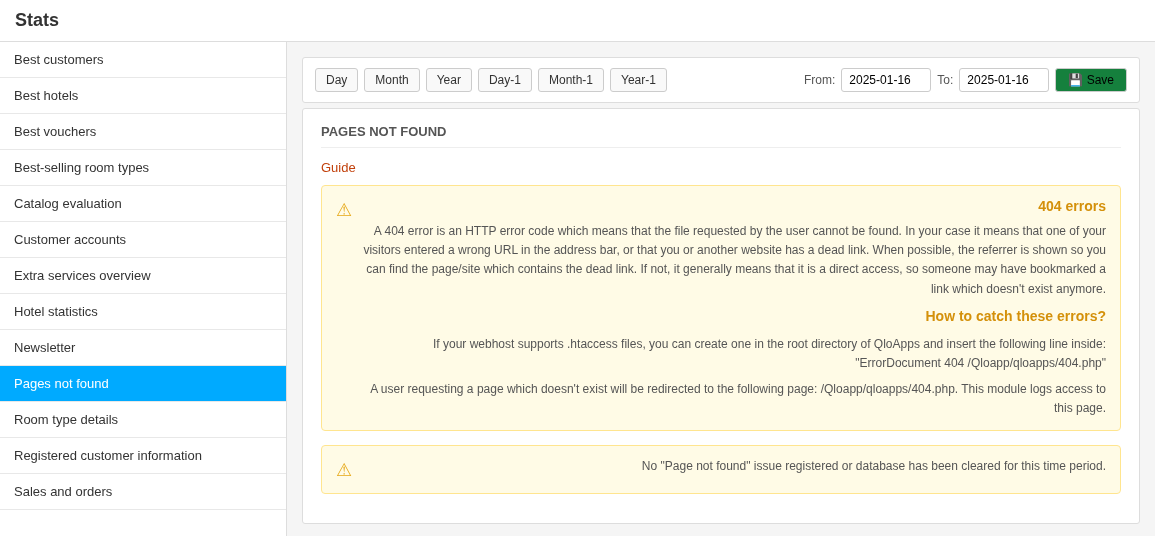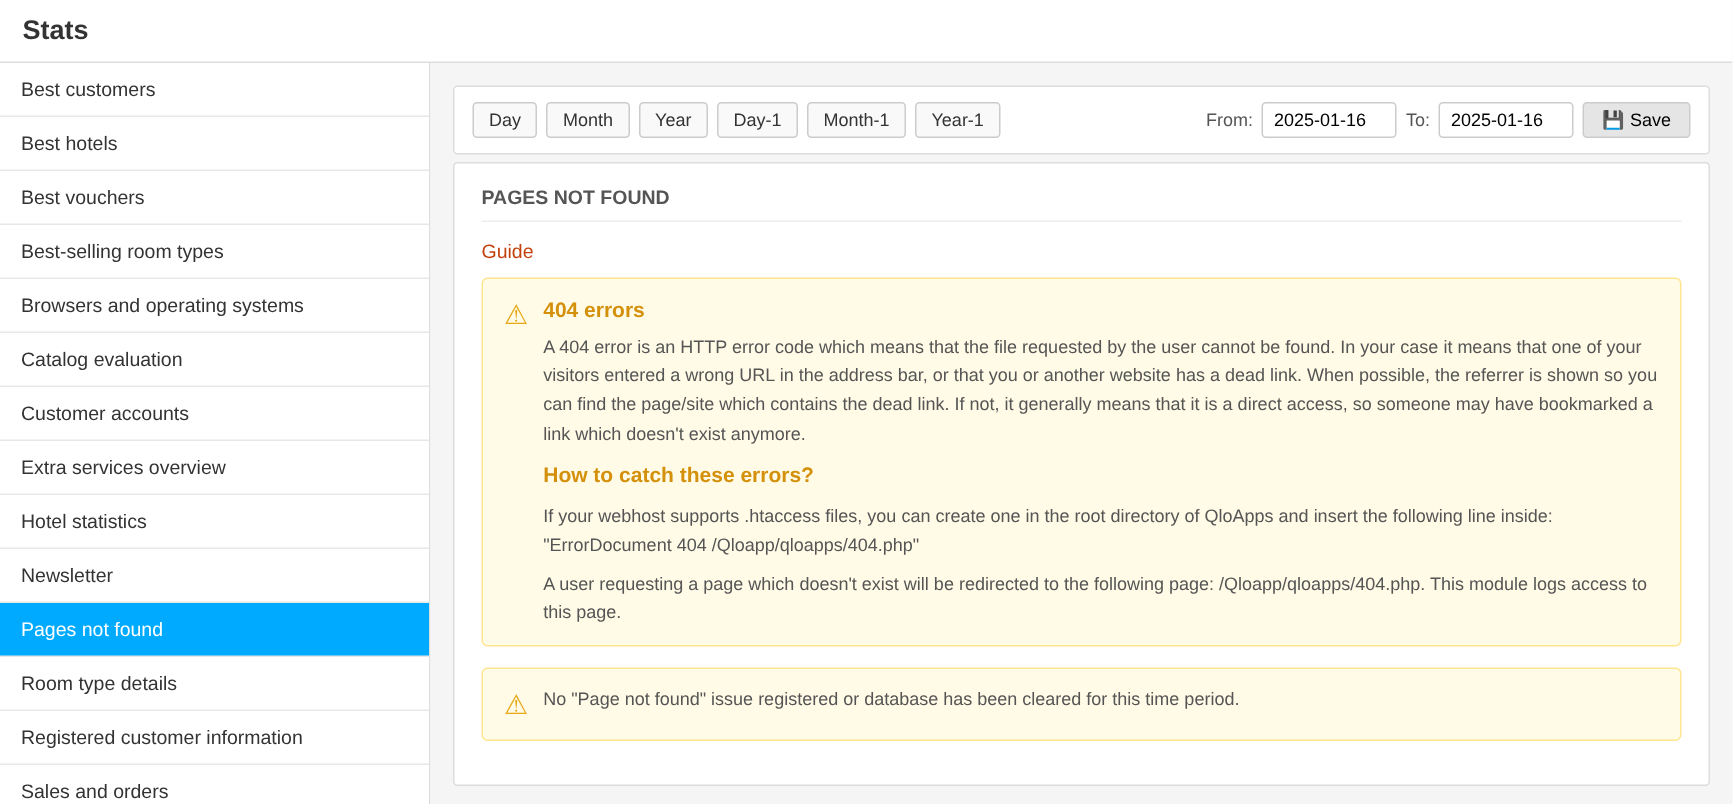--- a/index.html
+++ b/index.html
@@ -81,21 +81,21 @@
     .date-input {
       padding: 4px 7px;
       border: 1px solid #ccc;
       border-radius: 3px;
       font-size: 12px;
       width: 90px;
     }
 
     .btn-save {
       padding: 4px 12px;
-      background: #e5e5e5;
+      background: #15803d;
       border: 1px solid #ccc;
       border-radius: 3px;
       cursor: pointer;
       font-size: 12px;
       display: flex;
       align-items: center;
       gap: 4px;
     }
 
     
@@ -133,21 +133,21 @@
       gap: 10px;
     }
 
     .alert-icon {
       font-size: 18px;
       color: #e6a817;
       flex-shrink: 0;
       margin-top: 1px;
     }
 
-    .alert-content { flex: 1; }
+    .alert-content { flex: 1; text-align: right; }
 
     .alert-title {
       font-size: 14px;
       font-weight: bold;
       color: #d4900a;
       margin-bottom: 8px;
     }
 
     .alert-text {
       font-size: 12px;
@@ -170,21 +170,20 @@
 
   <div class="page-title">Stats</div>
 
   <div class="content-area">
 
     <nav class="sidebar" id="sidebar-nav">
         <a class="sidebar-item">Best customers</a>
         <a class="sidebar-item">Best hotels</a>
         <a class="sidebar-item">Best vouchers</a>
         <a class="sidebar-item">Best-selling room types</a>
-        <a class="sidebar-item">Browsers and operating systems</a>
         <a class="sidebar-item">Catalog evaluation</a>
         <a class="sidebar-item">Customer accounts</a>
         <a class="sidebar-item">Extra services overview</a>
         <a class="sidebar-item">Hotel statistics</a>
         <a class="sidebar-item">Newsletter</a>
         <a class="sidebar-item active">Pages not found</a>
         <a class="sidebar-item">Room type details</a>
         <a class="sidebar-item">Registered customer information</a>
         <a class="sidebar-item">Sales and orders</a>
       </nav>

